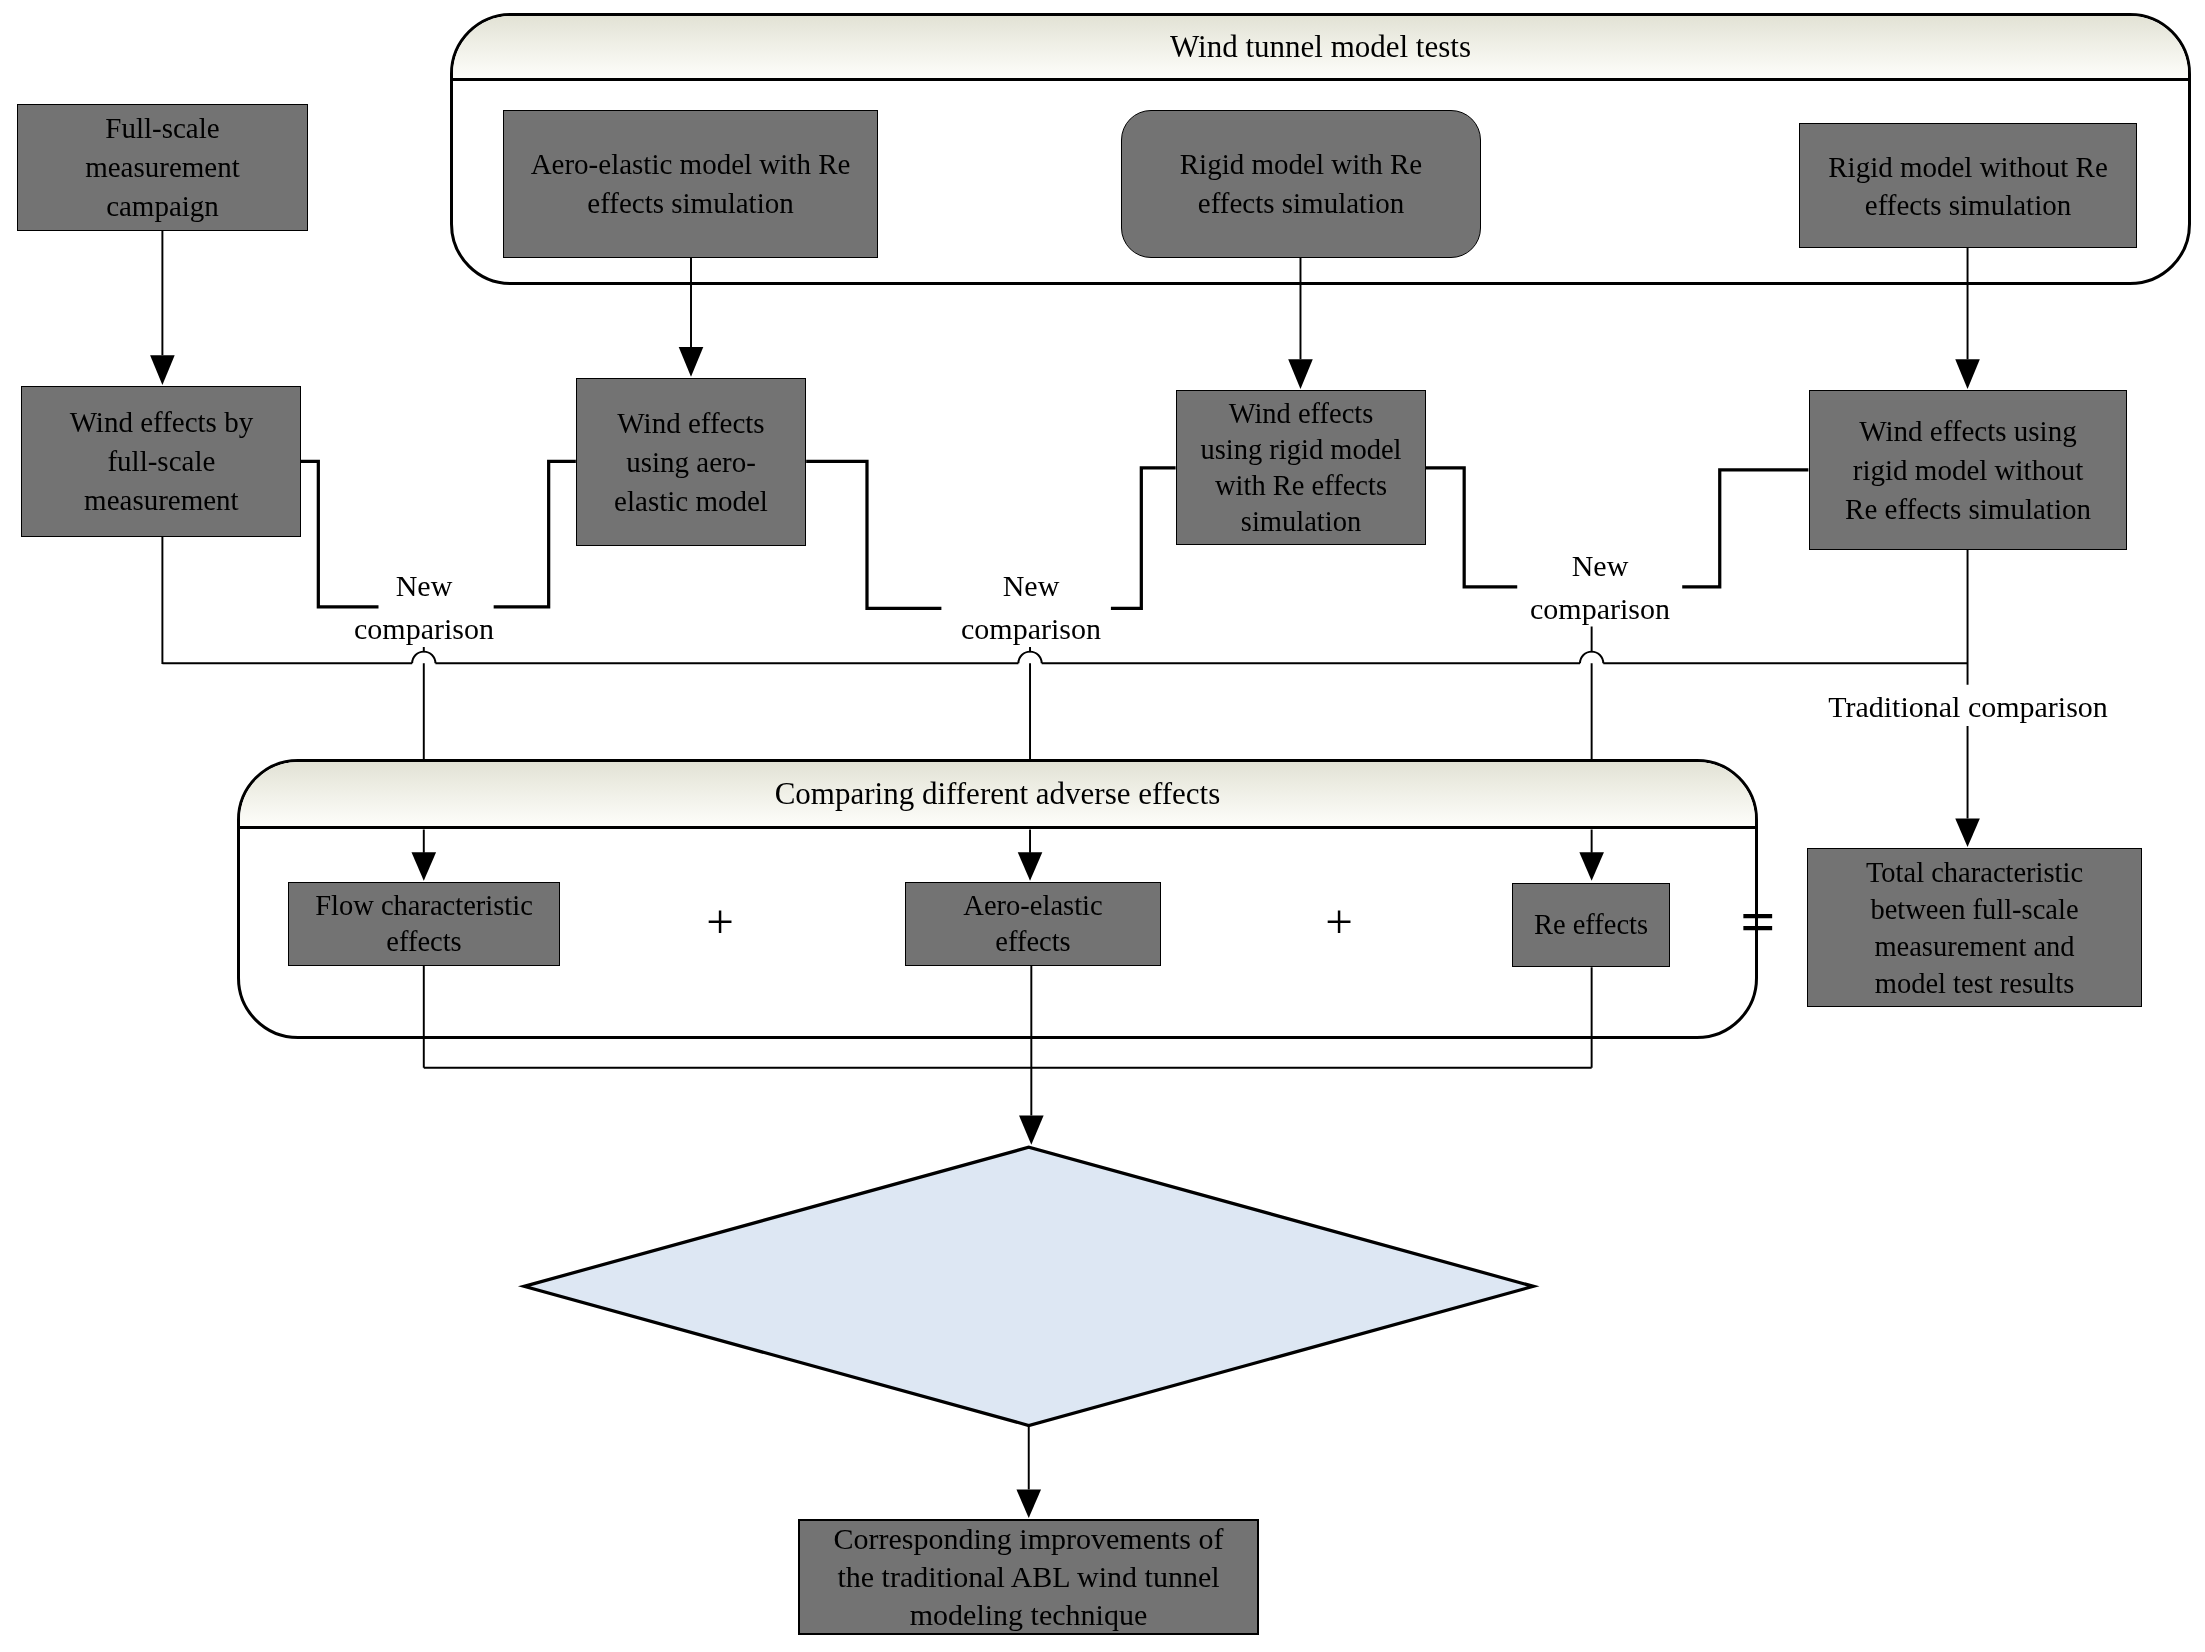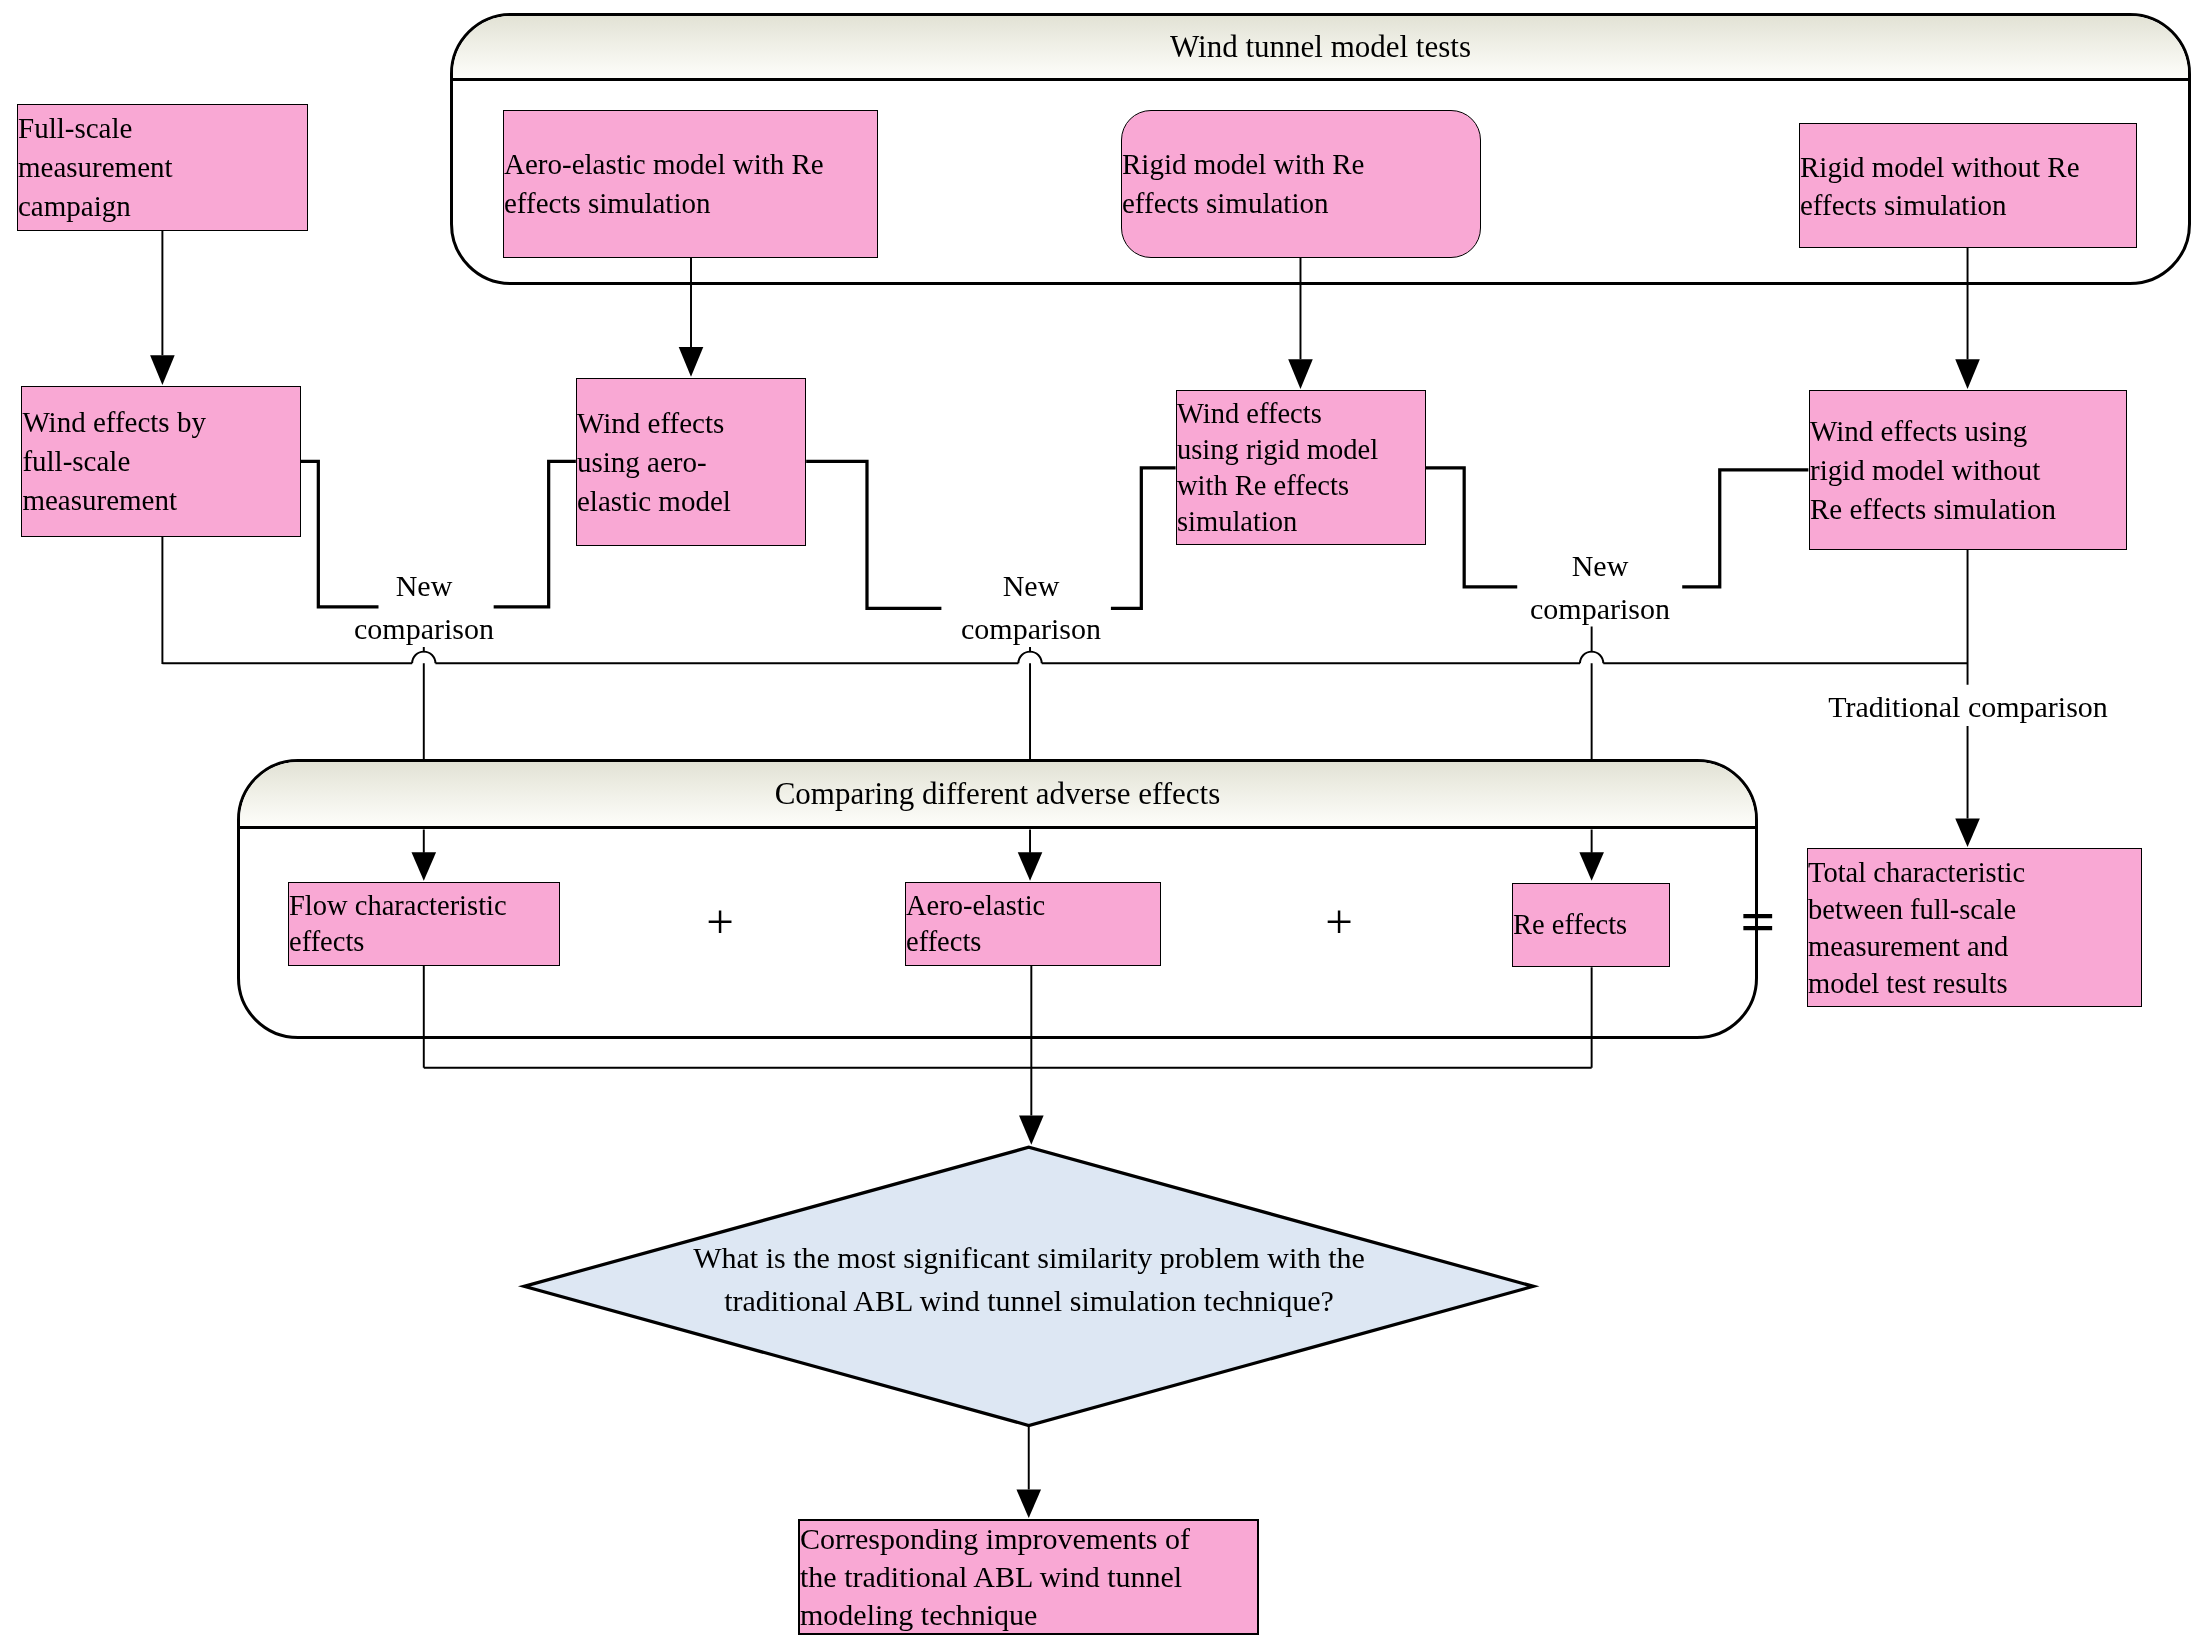--- a/index.html
+++ b/index.html
@@ -6,22 +6,22 @@
   #canvas{
     position:relative;width:2205px;height:1652px;background:#ffffff;
     font-family:"Liberation Serif","DejaVu Serif",serif;color:#000;overflow:hidden;
   }
   .container{position:absolute;border:3.9px solid #000;border-radius:61px;box-sizing:border-box;background:transparent;overflow:hidden;z-index:1;}
   .container-header{width:100%;border-bottom:3.9px solid #000;box-sizing:content-box;
     background:linear-gradient(180deg,#e2e2d5 0%,#efefe6 45%,#fdfdfa 100%);
     display:flex;align-items:center;justify-content:center;}
   .container-title{font-size:31px;}
   svg.wires{position:absolute;left:0;top:0;z-index:2;}
-  .box{position:absolute;background:#f9a8d4;border:1.9px solid #000;box-sizing:border-box;
-    display:flex;flex-direction:column;justify-content:center;align-items:flex-start;
+  .box{position:absolute;background:#737373;border:1.9px solid #000;box-sizing:border-box;
+    display:flex;flex-direction:column;justify-content:center;align-items:center;
     text-align:center;font-size:29px;line-height:39px;z-index:3;}
   .box span{display:block;white-space:nowrap;}
   .lbl{position:absolute;transform:translateX(-50%);text-align:center;font-size:30px;line-height:43px;z-index:3;}
   .lbl span{display:block;white-space:nowrap;}
   .sym{position:absolute;transform:translate(-50%,-50%);z-index:3;white-space:nowrap;}
   .plus{font-size:49px;}
   .equals{font-size:62px;font-weight:bold;}
   .diamond-text{position:absolute;left:1029px;top:1279px;transform:translate(-50%,-50%);
     width:984px;text-align:center;font-size:30px;line-height:43px;z-index:3;}
   .diamond-text span{display:block;white-space:nowrap;}
@@ -156,24 +156,20 @@
   <div class="sym plus" style="left:1339px;top:921px;">+</div>
   <div class="sym equals" style="left:1758px;top:921px;">=</div>
 
   <div class="box" style="left:1807px;top:848px;width:335px;height:159px;font-size:28.5px;line-height:37px;">
     <span>Total characteristic</span>
     <span>between full-scale</span>
     <span>measurement and</span>
     <span>model test results</span>
   </div>
 
-  <div class="diamond-text">
-    <span>What is the most significant similarity problem with the</span>
-    <span>traditional ABL wind tunnel simulation technique?</span>
-  </div>
 
   <div class="box" style="left:798px;top:1519px;width:461px;height:116px;border-width:2.6px;font-size:30px;line-height:38px;">
     <span>Corresponding improvements of</span>
     <span>the traditional ABL wind tunnel</span>
     <span>modeling technique</span>
   </div>
 
 </div>
 
 

